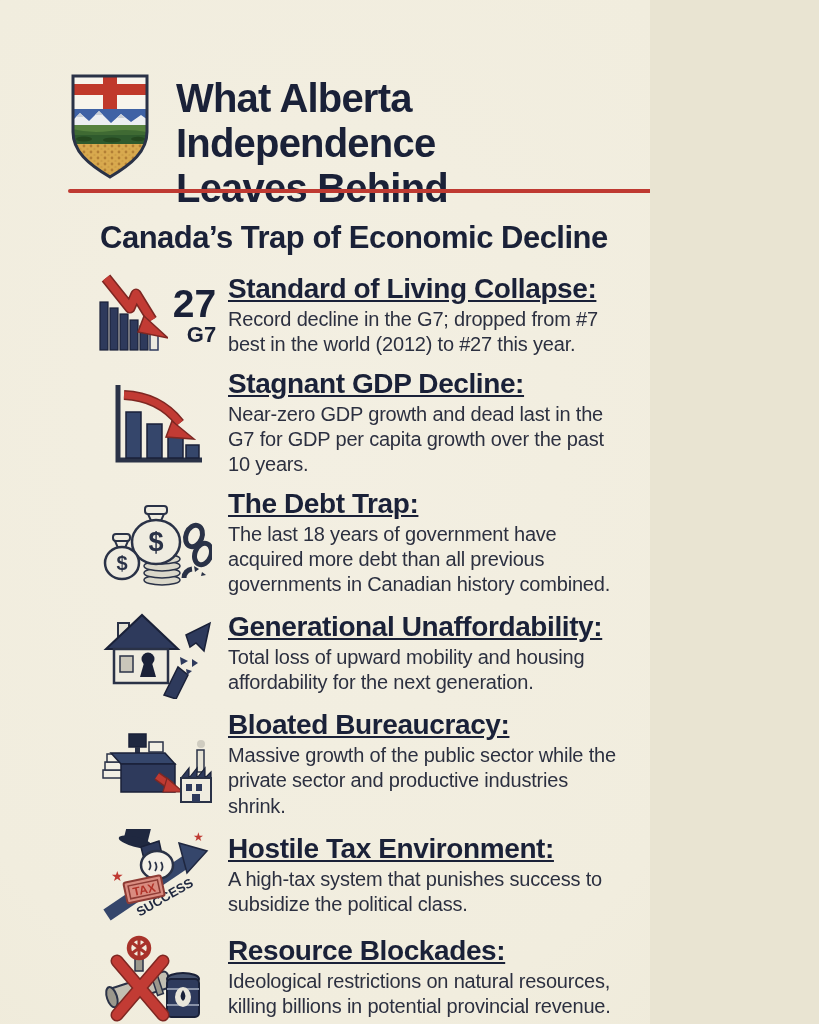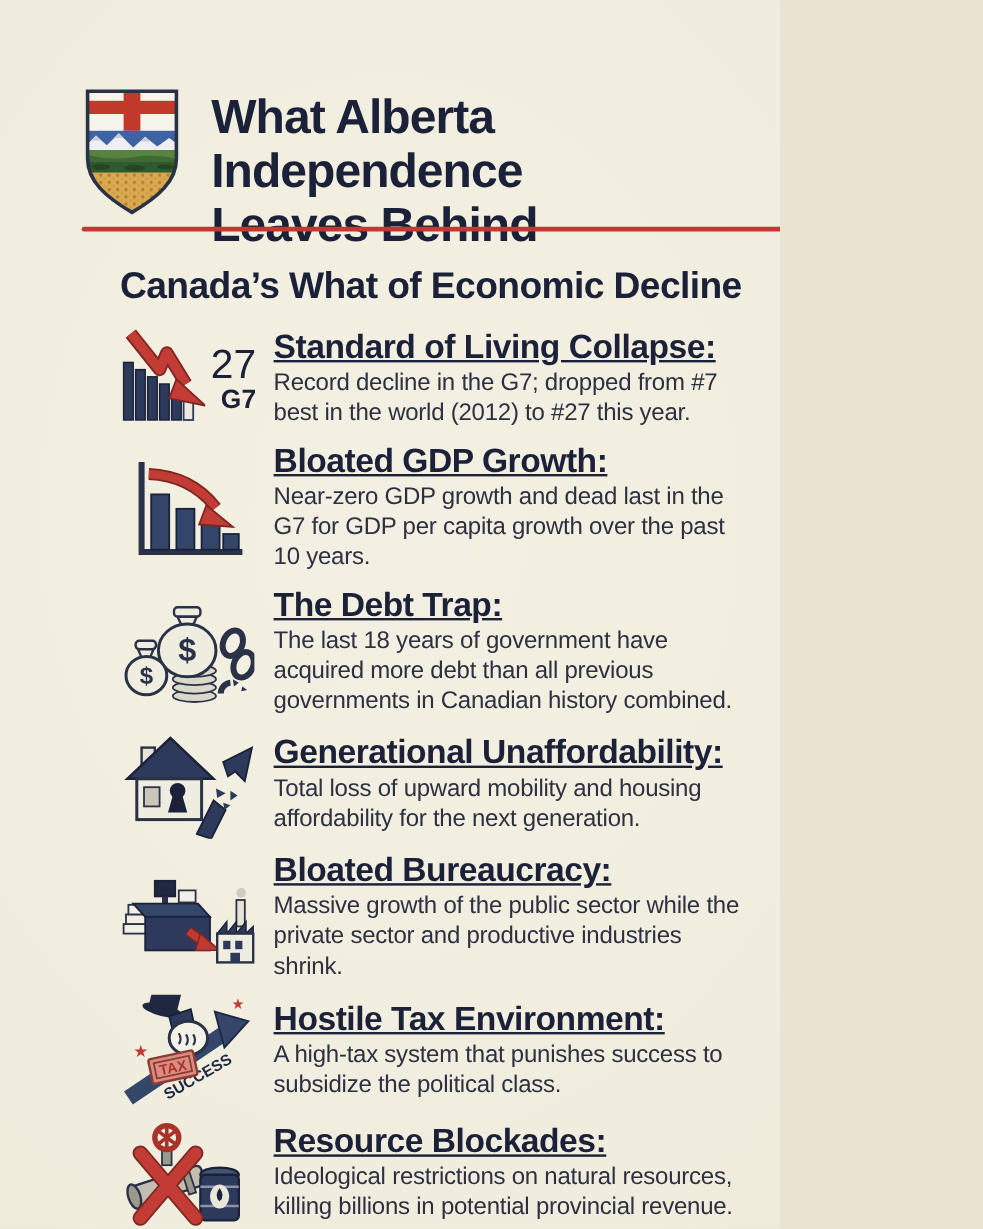--- a/index.html
+++ b/index.html
@@ -15,21 +15,21 @@
   .main-title span{display:block;}
   .divider{position:absolute;left:68px;top:189px;width:690px;height:4px;background:#bf3a32;border-radius:2px;}
   .section-heading{position:absolute;left:100px;top:220px;margin:0;font-size:31px;font-weight:800;letter-spacing:-0.5px;color:#1a2138;}
   .items{position:absolute;left:86px;top:272px;right:28px;display:flex;flex-direction:column;gap:10px;}
   .item{display:flex;align-items:center;min-height:86px;}
   .icon-cell{width:142px;min-width:142px;display:flex;align-items:center;justify-content:center;gap:5px;}
   .text-cell{flex:1;}
   .item-title{margin:0 0 2px 0;font-size:28px;font-weight:800;letter-spacing:-0.4px;color:#1a2138;text-decoration:underline;}
   .item-desc{margin:0;font-size:20px;line-height:1.26;letter-spacing:-0.2px;color:#2c3040;max-width:505px;}
   .stat{display:flex;flex-direction:column;align-items:center;line-height:1;}
-  .stat-num{font-size:34px;font-weight:400;color:#1a2138;text-align:center;}
+  .stat-num{font-size:39px;font-weight:700;color:#1a2138;text-align:center;}
   .stat-label{font-size:22px;font-weight:800;color:#1a2138;margin-top:1px;align-self:flex-end;}
   svg{display:block;}
 </style>
 </head>
 <body>
 
 <div class="page">
 
   <div class="header">
     <div class="crest">
@@ -63,21 +63,21 @@
       </svg>
     </div>
     <h1 class="main-title">
       <span>What Alberta Independence</span>
       <span>Leaves Behind</span>
     </h1>
   </div>
 
   <div class="divider"></div>
 
-  <h2 class="section-heading">Canada’s What of Economic Decline</h2>
+  <h2 class="section-heading">Canada’s Trap of Economic Decline</h2>
 
   <div class="items">
 
     <section class="item">
       <div class="icon-cell">
         <svg width="70" height="82" viewBox="0 0 70 82">
           <g>
             <rect x="2" y="28" width="8" height="48" fill="#2e3a5c" stroke="#1a2138" stroke-width="1.2"></rect>
             <rect x="12" y="34" width="8" height="42" fill="#2e3a5c" stroke="#1a2138" stroke-width="1.2"></rect>
             <rect x="22" y="40" width="8" height="36" fill="#2e3a5c" stroke="#1a2138" stroke-width="1.2"></rect>
@@ -107,21 +107,21 @@
           <rect x="18" y="31" width="15" height="46" fill="#35466b" stroke="#1a2138" stroke-width="1.5"></rect>
           <rect x="39" y="43" width="15" height="34" fill="#35466b" stroke="#1a2138" stroke-width="1.5"></rect>
           <rect x="60" y="56" width="15" height="21" fill="#35466b" stroke="#1a2138" stroke-width="1.5"></rect>
           <rect x="78" y="64" width="13" height="13" fill="#35466b" stroke="#1a2138" stroke-width="1.5"></rect>
           <path d="M16 14 C40 15 58 24 72 42" fill="none" stroke="#7e2722" stroke-width="10"></path>
           <path d="M16 14 C40 15 58 24 72 42" fill="none" stroke="#c23b34" stroke-width="7"></path>
           <polygon points="64,40 86,58 58,56" fill="#c23b34" stroke="#7e2722" stroke-width="1.5"></polygon>
         </svg>
       </div>
       <div class="text-cell">
-        <h3 class="item-title">Bloated GDP Growth:</h3>
+        <h3 class="item-title">Stagnant GDP Decline:</h3>
         <p class="item-desc">Near-zero GDP growth and dead last in the G7 for GDP per capita growth over the past 10 years.</p>
       </div>
     </section>
 
     <section class="item">
       <div class="icon-cell">
         <svg width="110" height="92" viewBox="0 0 110 92">
           <g>
             <ellipse cx="60" cy="84" rx="18" ry="5" fill="#dbd8ca" stroke="#2a3247" stroke-width="1.5"></ellipse>
             <ellipse cx="60" cy="77" rx="18" ry="5" fill="#dbd8ca" stroke="#2a3247" stroke-width="1.5"></ellipse>

